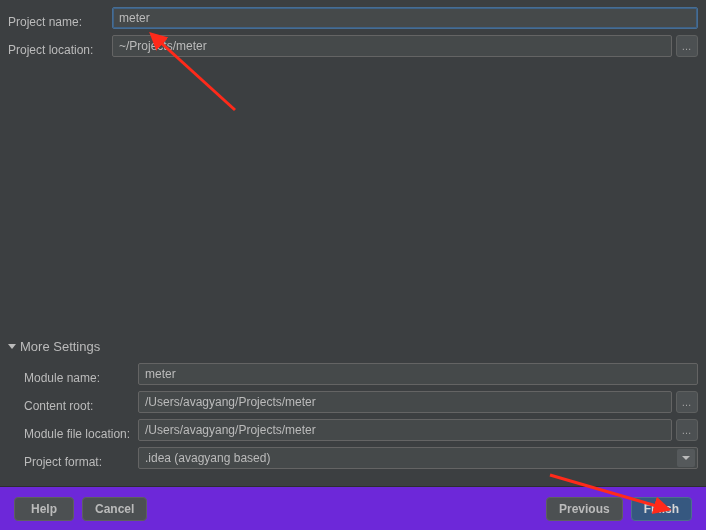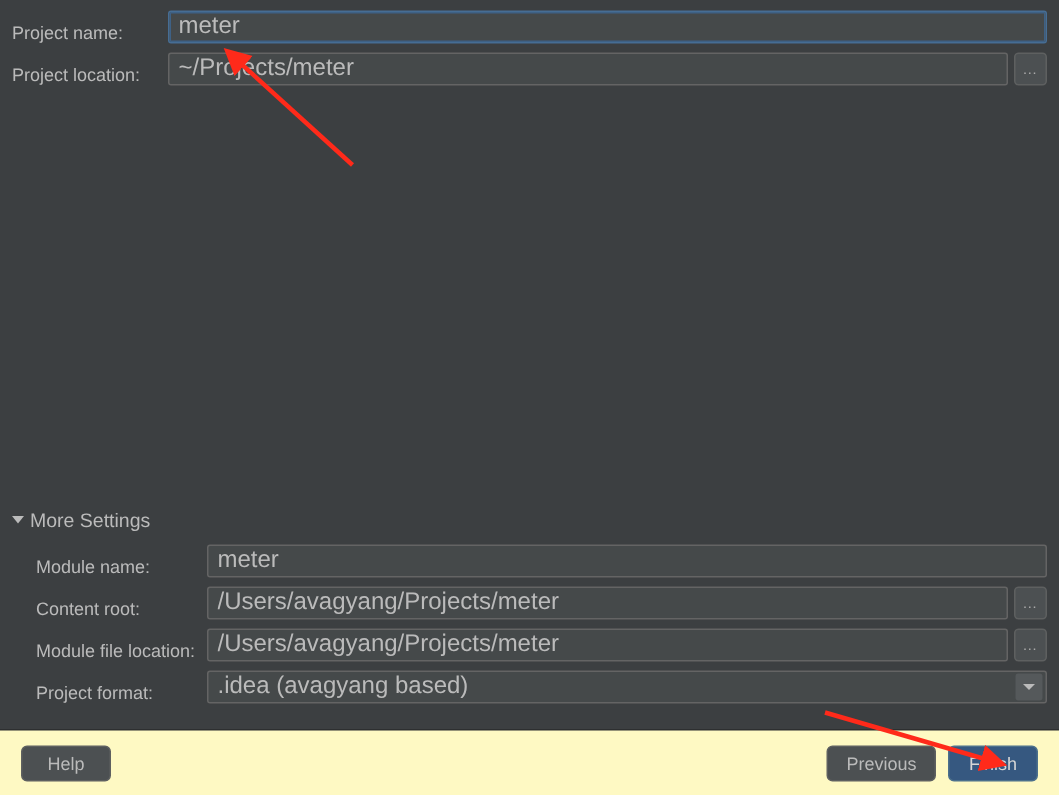--- a/index.html
+++ b/index.html
@@ -31,21 +31,21 @@
       align-items: center;
       gap: 4px;
     }
     input[type="text"], .select-box {
       flex: 1;
       background: #45494a;
       border: 1px solid #646464;
       color: #bbbbbb;
       height: 22px;
       padding: 2px 6px;
-      font-size: 16px;
+      font-size: 12px;
       outline: none;
       border-radius: 2px;
     }
     input.focused {
       border: 1px solid #466d94;
       box-shadow: 0 0 0 1px #3e6185 inset;
     }
     .browse-btn {
       width: 22px;
       height: 22px;
@@ -113,21 +113,22 @@
     }
     .footer {
       position: absolute;
       bottom: 0; left: 0; right: 0;
       height: 44px;
       display: flex;
       align-items: center;
       justify-content: space-between;
       padding: 0 14px;
       border-top: 1px solid #2d2f30;
-      background: #fef9c3;
+      background: #6d28d9;
+      font-weight: bold;
     }
     .footer-left, .footer-right { display: flex; gap: 8px; }
     .btn {
       min-width: 60px;
       height: 24px;
       padding: 0 12px;
       background: #4c5052;
       border: 1px solid #5e6060;
       border-radius: 4px;
       color: #bbbbbb;
@@ -206,20 +207,21 @@
           <span class="select-arrow"></span>
         </div>
       </div>
     </div>
   </div>
 </div>
 
 <div class="footer">
   <div class="footer-left">
     <div class="btn">Help</div>
+    <div class="btn">Cancel</div>
   </div>
   <div class="footer-right">
     <div class="btn">Previous</div>
     <div class="btn primary">Finish</div>
   </div>
 </div>
 
 <svg class="annotation-arrow" style="left:140px; top:30px;" width="110" height="90">
   <defs>
     <marker id="ah1" markerWidth="10" markerHeight="10" refX="2" refY="3" orient="auto">

